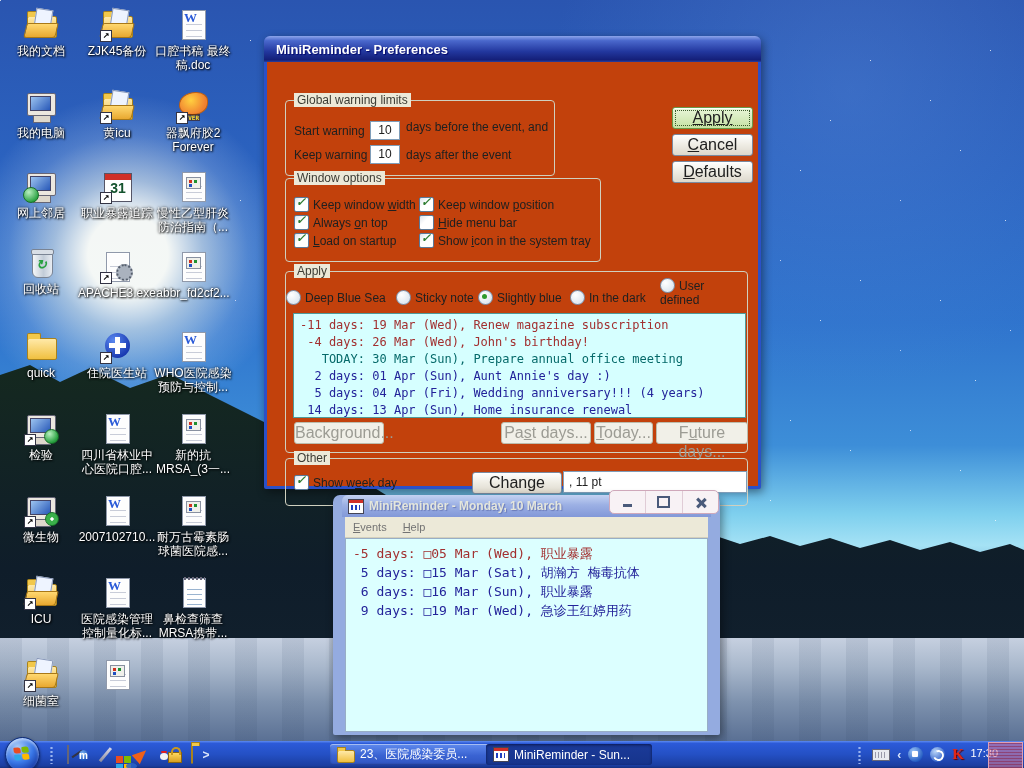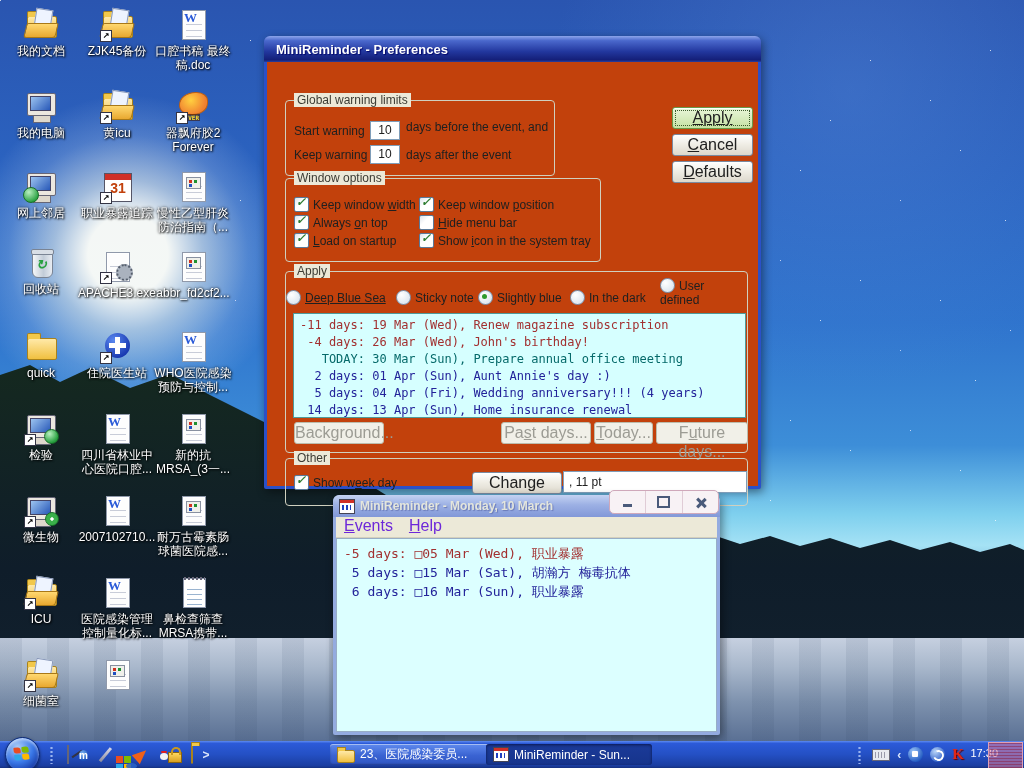--- a/index.html
+++ b/index.html
@@ -66,21 +66,21 @@
     background:radial-gradient(circle at 35% 30%,#b8f0c0,#28a040 70%);border:1px solid #187028;z-index:3}
   .ic-net .globe{position:absolute;left:0px;bottom:1px;width:14px;height:14px;border-radius:50%;
     background:radial-gradient(circle at 35% 30%,#b8f0c0,#28a040 75%);border:1px solid #187028;z-index:3}
   .ic-bin{position:absolute;left:9px;top:4px;width:19px;height:26px;
     background:linear-gradient(90deg,#f4f6f8,#c2ccd8 55%,#e8ecf2);border:1px solid #7a8494;border-radius:3px 3px 6px 6px}
   .ic-bin:before{content:"";position:absolute;left:-2px;top:-2px;width:21px;height:4px;background:#d8dee6;
     border:1px solid #7a8494;border-radius:2px}
   .ic-bin:after{content:"\21BB";position:absolute;left:3px;top:6px;font-size:13px;font-weight:bold;color:#28a040}
   .ic-cal{position:absolute;left:5px;top:3px;width:26px;height:27px;background:#fff;border:1px solid #556}
   .ic-cal:before{content:"";position:absolute;left:0;top:0;width:26px;height:6px;background:#d03028}
-  .ic-cal .n{position:absolute;left:0;top:6px;width:100%;text-align:center;font:bold 14px "Liberation Sans",sans-serif;color:#c2410c}
+  .ic-cal .n{position:absolute;left:0;top:6px;width:100%;text-align:center;font:bold 14px "Liberation Sans",sans-serif;color:#14532d}
   .ic-exe .gear{position:absolute;right:2px;bottom:3px;width:13px;height:13px;border-radius:50%;
     background:#aab2be;border:2px dotted #555e6c;z-index:3}
   .ic-cross{position:absolute;left:6px;top:3px;width:25px;height:25px;border-radius:50%;
     background:radial-gradient(circle at 35% 30%,#5a88f0,#1838b0 75%)}
   .ic-cross:before{content:"";position:absolute;left:10px;top:4px;width:5px;height:17px;background:#fff}
   .ic-cross:after{content:"";position:absolute;left:4px;top:10px;width:17px;height:5px;background:#fff}
   .ic-fish .body{position:absolute;left:4px;top:2px;width:27px;height:21px;
     background:radial-gradient(circle at 40% 35%,#ffd040,#f08030 70%);border:1px solid #c06010;
     border-radius:60% 40% 55% 45%}
   .ic-fish .rev{position:absolute;left:5px;bottom:3px;font:bold 6px "DejaVu Sans Mono",monospace;
@@ -110,27 +110,27 @@
   .btn.dis{background:#f1f0e8;border-color:#bcbcac;color:#9c9c94;box-shadow:none}
   .btn.apply{background:linear-gradient(#e9f6da,#c6e2a4);border-color:#6a9a4a;outline:1px dotted #3c5a2c;outline-offset:-4px}
   .btn.apply u{text-decoration:underline}
   .fontfld{position:absolute;background:#fff;border:1px solid #7F9DB9;font-size:12px;line-height:20px;padding-left:5px}
   
   .preview{position:absolute;background:#d6ffff;border:1px solid #4e9a9a;overflow:hidden}
   .preview .ln,.rw-ln{white-space:pre;font-family:"DejaVu Sans Mono",monospace;font-size:12px;line-height:17px}
   .preview{padding:3px 0 0 6px}
   .k-past{color:#a23030}.k-today{color:#066a6a}.k-future{color:#23239a}
   
-  .rw{left:333px;top:495px;width:387px;height:240px;background:#94abe0;padding:0 3px 3px;box-sizing:border-box}
+  .rw{left:333px;top:495px;width:387px;height:240px;background:#94abe0;padding:0 12px 3px;box-sizing:border-box}
   .rw-title{height:22px;border-radius:6px 6px 0 0;margin:0 -3px;padding:0 6px;display:flex;align-items:center;gap:5px;
     background:linear-gradient(180deg,#c4d2f2 0%,#9cb0e4 45%,#8298d8 100%);
     color:#e4e6dc;font-size:12px;font-weight:bold;text-shadow:1px 1px 1px #6a7ab8}
   .rw-body{height:calc(100% - 22px);background:#ECE9D8;position:relative}
-  .menubar{height:20px;background:#ece9d8;border-bottom:1px solid #d4d0bc;display:flex;align-items:flex-end;
-    font-size:16px;color:#6d28d9}
+  .menubar{height:20px;background:#ece9d8;border-bottom:1px solid #d4d0bc;display:flex;align-items:center;
+    font-size:11px;color:#737373}
   .menubar span{padding:2px 8px}
   .rw-content{position:absolute;left:0;top:21px;right:0;bottom:0;background:#dcffff;
     border:1px solid #98aec6;padding:5px 0 0 7px;overflow:hidden}
   .rw-ln{font-size:13px;line-height:19px}
   .caps{position:absolute;top:-5px;right:1px;width:108px;height:22px;background:#f8f2f5;
     border:1px solid #cfa8ba;border-radius:5px;display:flex;z-index:5}
   .caps .b{flex:1;display:flex;align-items:center;justify-content:center;border-right:1px solid #e0ccd6;position:relative}
   .caps .b:last-child{border-right:none}
   .g-min{width:9px;height:3px;background:#4a5a7a;margin-top:7px}
   .g-max{width:9px;height:8px;border:2px solid #4a5a7a}
@@ -393,21 +393,21 @@
           <span class="abs" style="left: 8px; top: 54px;"><i class="cb on"></i><span><u>L</u>oad on startup</span></span>
           <span class="abs" style="left: 133px; top: 18px;"><i class="cb on"></i><span>Keep window <u>p</u>osition</span></span>
           <span class="abs" style="left: 133px; top: 36px;"><i class="cb"></i><span><u>H</u>ide menu bar</span></span>
           <span class="abs" style="left: 133px; top: 54px;"><i class="cb on"></i><span>Show <u>i</u>con in the system tray</span></span>
         </div>
     </div>
 
     <div class="grp" style="left:18px;top:209px;width:461px;height:180px">
       <span class="legend">Apply</span>
       <div id="color-radios">
-          <span class="abs" style="left: 0; top: 18px; text-decoration: underline;"><i class="rb"></i><span>Deep Blue Sea</span></span>
+          <span class="abs" style="left: 0; top: 18px;"><i class="rb"></i><span>Deep Blue Sea</span></span>
           <span class="abs" style="left: 110px; top: 18px;"><i class="rb"></i><span>Sticky note</span></span>
           <span class="abs" style="left: 192px; top: 18px;"><i class="rb on"></i><span>Slightly blue</span></span>
           <span class="abs" style="left: 284px; top: 18px;"><i class="rb"></i><span>In the dark</span></span>
           <span class="abs" style="left: 374px; top: 6px;"><i class="rb"></i><span>User defined</span></span>
         </div>
       <div class="preview" style="left:7px;top:41px;width:445px;height:100px" id="preview">
           <div class="ln k-past">-11 days: 19 Mar (Wed), Renew magazine subscription</div>
           <div class="ln k-past"> -4 days: 26 Mar (Wed), John's birthday!</div>
           <div class="ln k-today">   TODAY: 30 Mar (Sun), Prepare annual office meeting</div>
           <div class="ln k-future">  2 days: 01 Apr (Sun), Aunt Annie's day :)</div>
@@ -447,20 +447,21 @@
   </div>
   <div class="rw-body">
     <div class="menubar" id="rw-menu">
         <span><u>E</u>vents</span>
         <span><u>H</u>elp</span>
       </div>
     <div class="rw-content" id="rw-list">
         <div class="rw-ln k-past">-5 days: □05 Mar (Wed), 职业暴露</div>
         <div class="rw-ln k-future"> 5 days: □15 Mar (Sat), 胡瀚方 梅毒抗体</div>
         <div class="rw-ln k-future"> 6 days: □16 Mar (Sun), 职业暴露</div>
+        <div class="rw-ln k-future"> 9 days: □19 Mar (Wed), 急诊王红婷用药</div>
       </div>
   </div>
 </div>
 
 <div id="taskbar">
   <div id="orb">
     <span class="flag">
         <i class="f1"></i>
         <i class="f2"></i>
         <i class="f3"></i>

